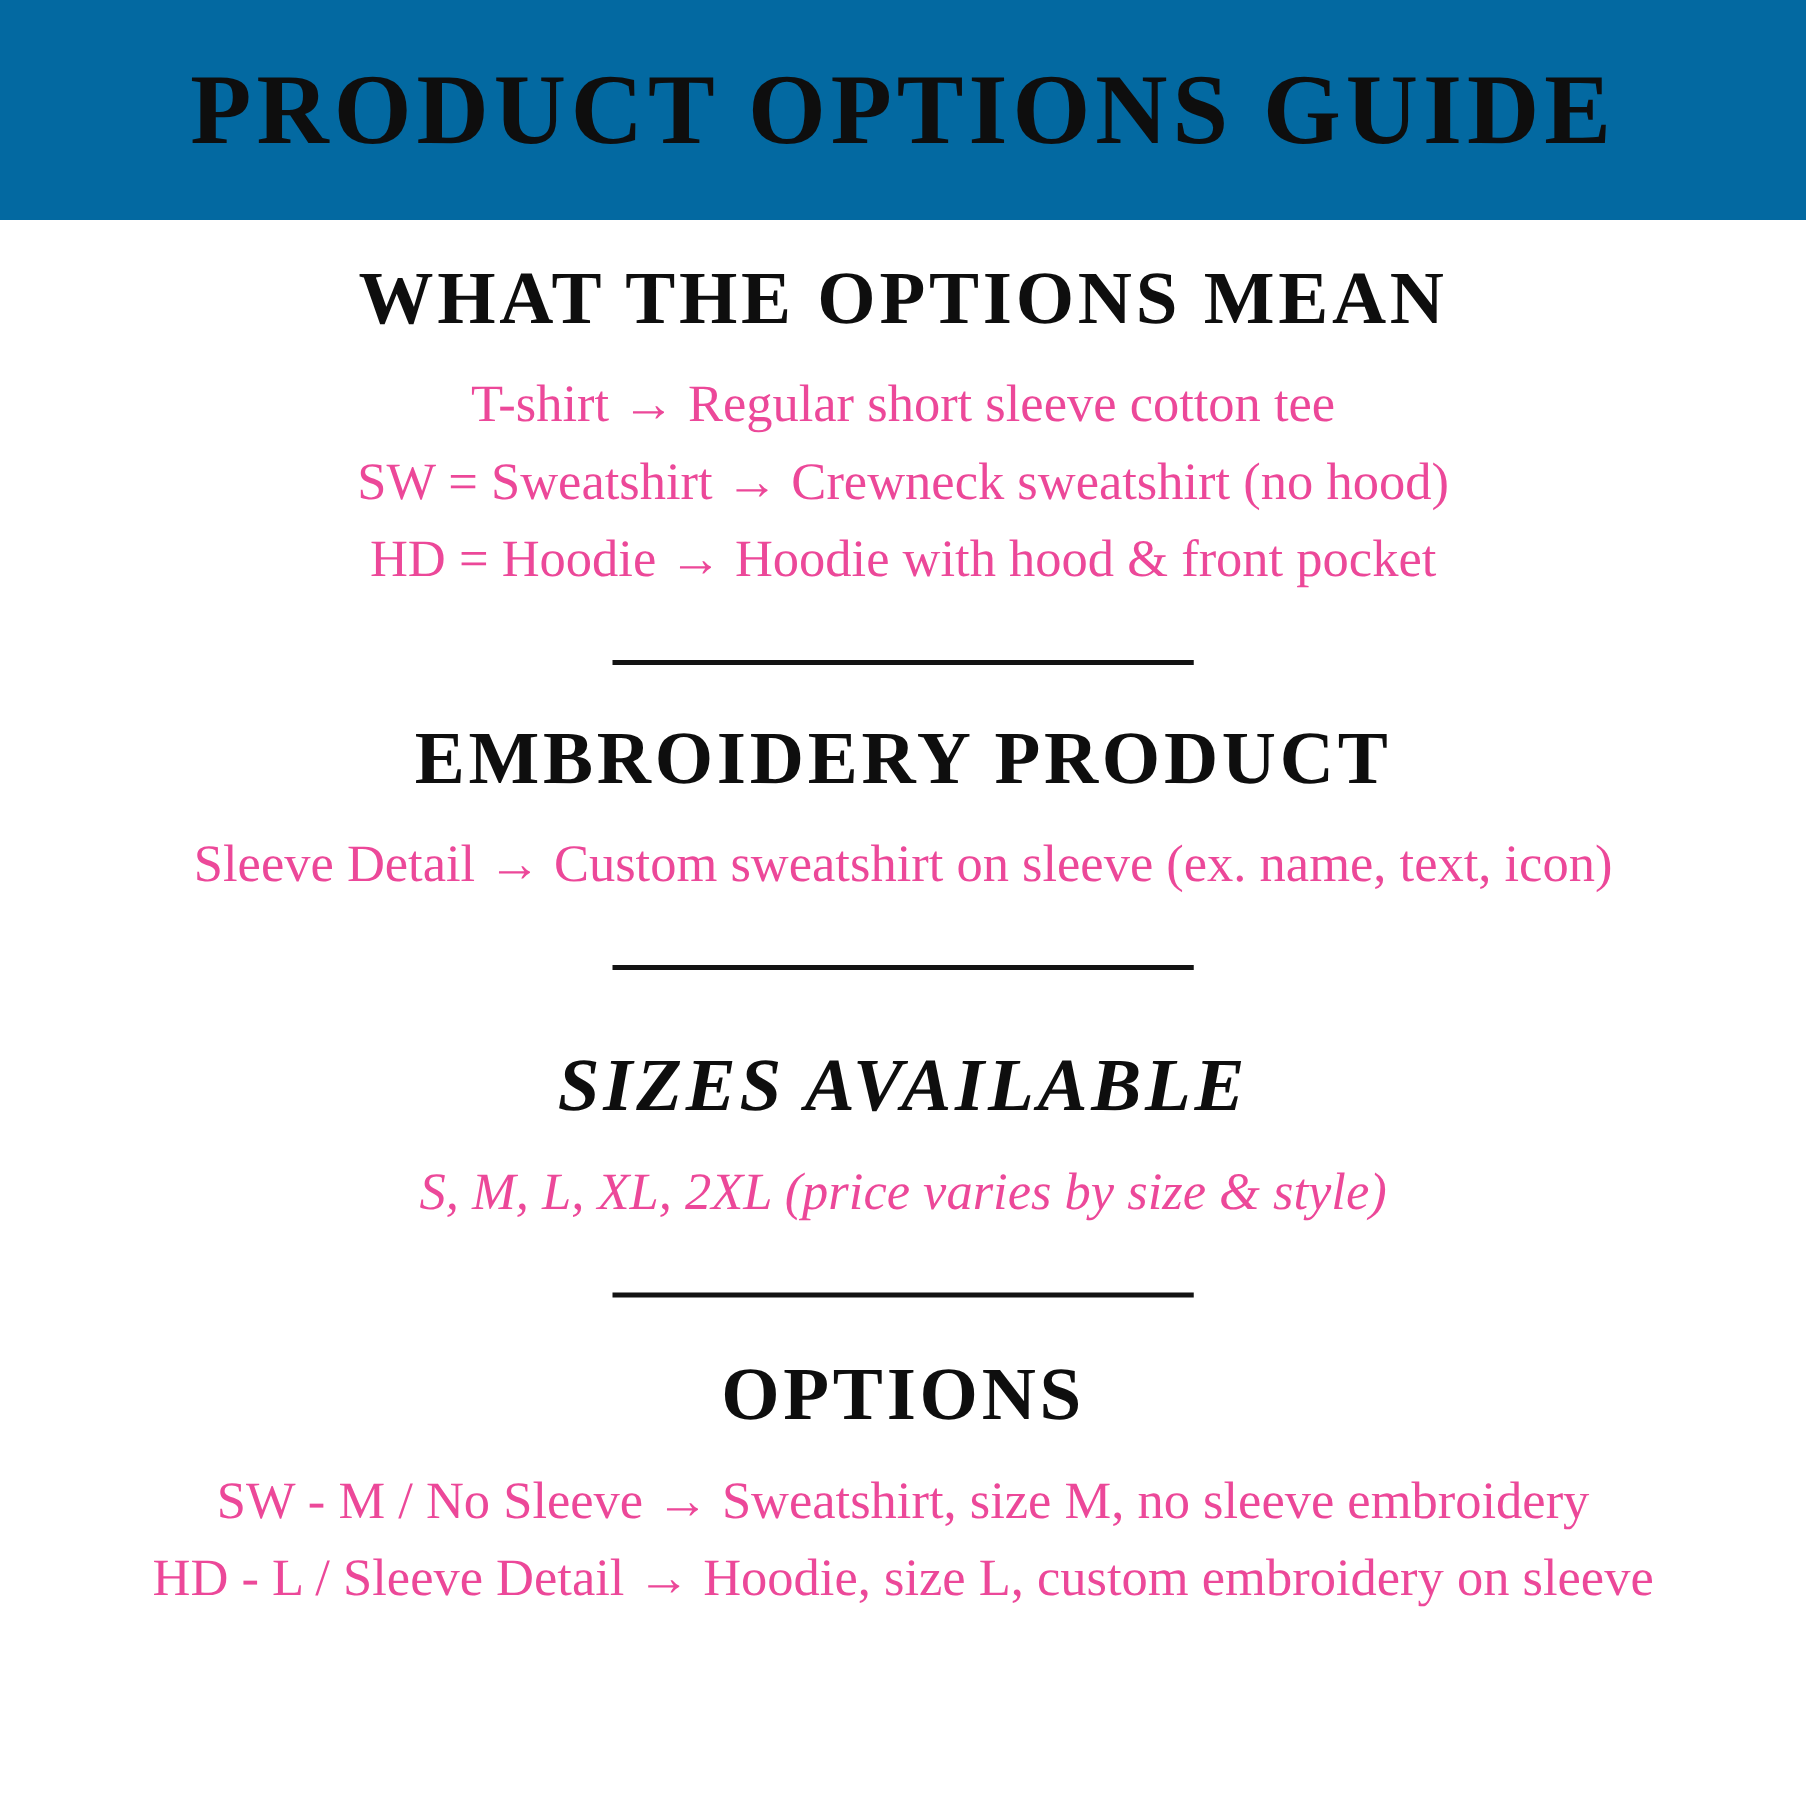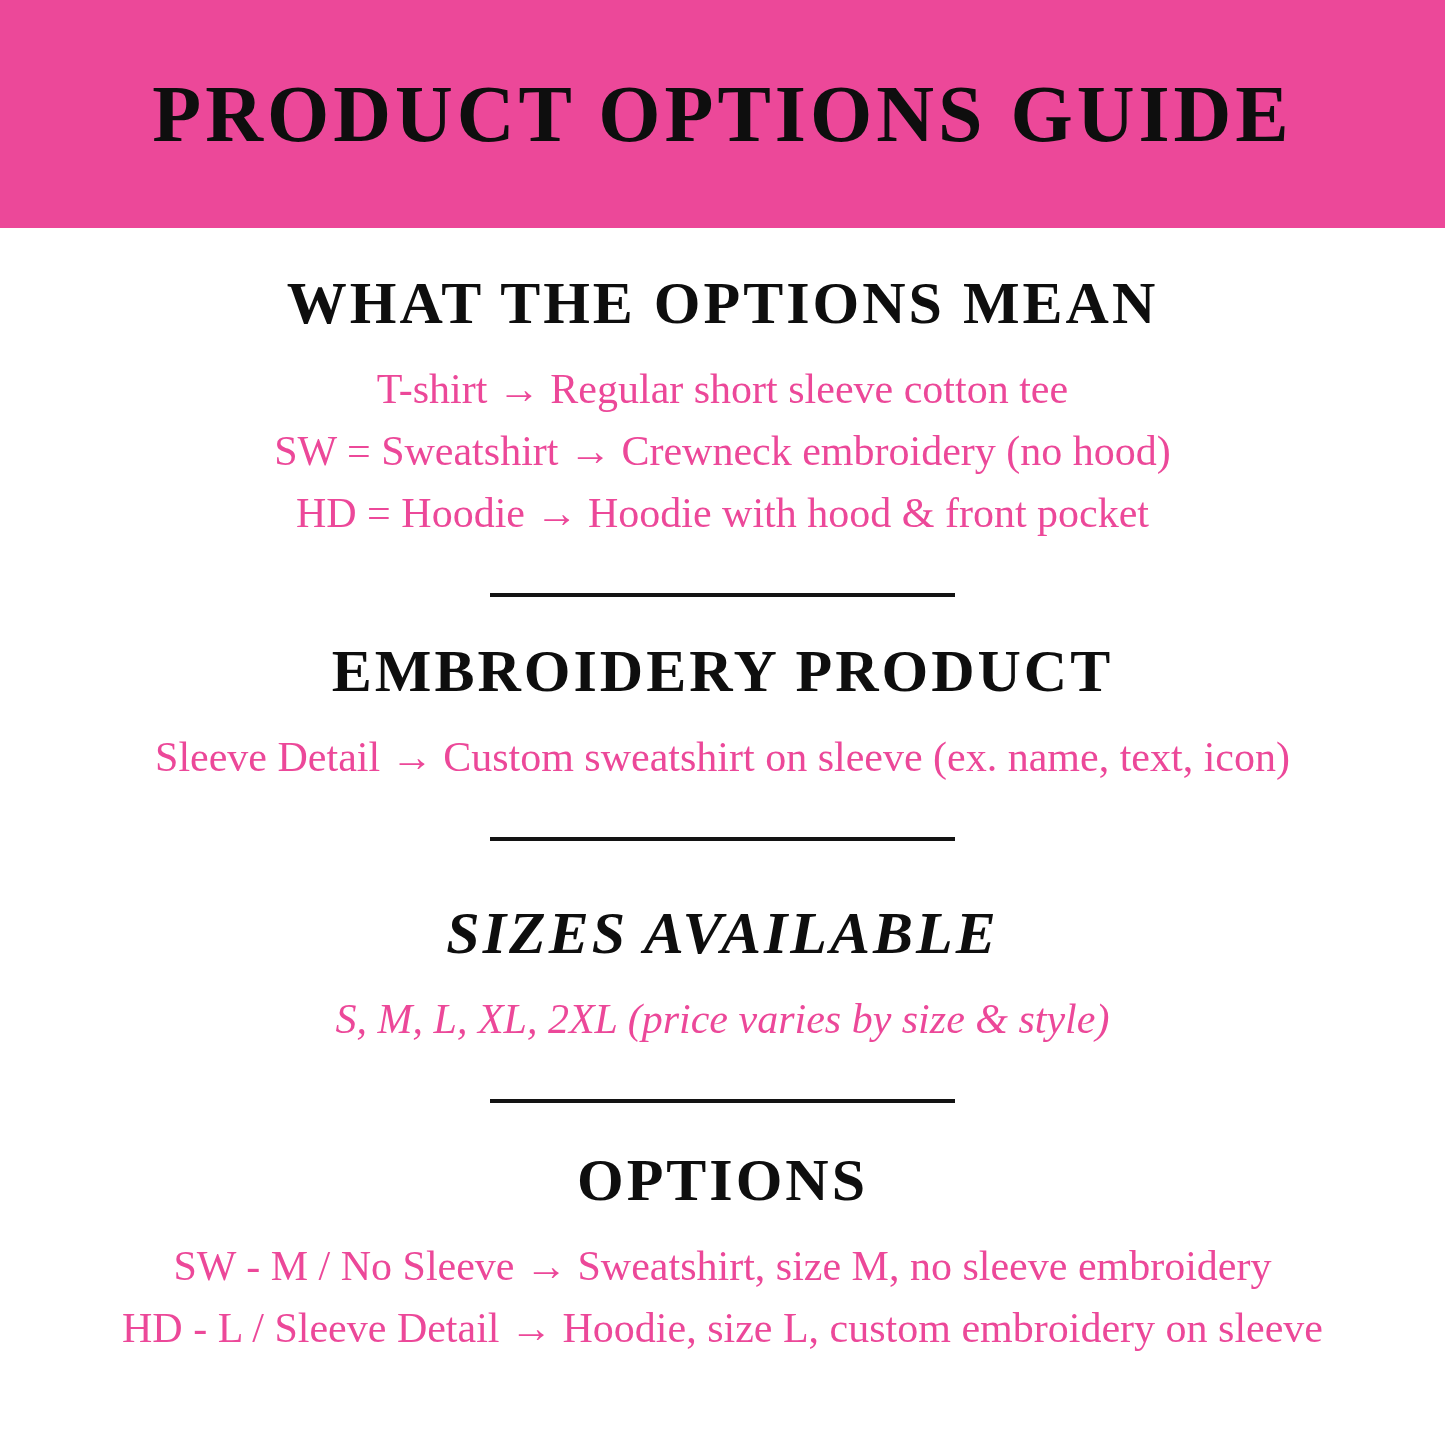--- a/index.html
+++ b/index.html
@@ -7,22 +7,22 @@
     position: relative;
     width: 1445px;
     height: 1445px;
     background: #ffffff;
     overflow: hidden;
     font-family: "Liberation Serif", serif;
     color: #101010;
     text-align: center;
   }
   .banner {
-    height: 228px;
-    background: #ec4899;
+    height: 176px;
+    background: #0369a1;
     display: flex;
     align-items: center;
     justify-content: center;
   }
   .banner h1 {
     margin: 0;
     font-size: 80px;
     font-weight: 700;
     letter-spacing: 4px;
     color: #0e0e0e;
@@ -45,41 +45,41 @@
     color: #ec4899;
     white-space: nowrap;
   }
   .divider {
     display: block;
     width: 465px;
     border: none;
     border-top: 4px solid #131313;
     margin: 49px auto 0 auto;
   }
-  #sec-1 { margin-top: 40px; }
+  #sec-1 { margin-top: 27px; }
   #sec-2 { margin-top: 39px; }
   #sec-3 { margin-top: 57px; font-style: italic; }
   #sec-4 { margin-top: 42px; }
 </style>
 </head>
 <body>
 
 <div class="page">
 
   <header class="banner">
     <h1>PRODUCT OPTIONS GUIDE</h1>
   </header>
 
   <main>
 
     <section id="sec-1">
       <h2>WHAT THE OPTIONS MEAN</h2>
       <div class="lines">
         <p class="line">T-shirt → Regular short sleeve cotton tee</p>
-        <p class="line">SW = Sweatshirt → Crewneck embroidery (no hood)</p>
+        <p class="line">SW = Sweatshirt → Crewneck sweatshirt (no hood)</p>
         <p class="line">HD = Hoodie → Hoodie with hood &amp; front pocket</p>
       </div>
     </section>
 
     <hr class="divider">
 
     <section id="sec-2">
       <h2>EMBROIDERY PRODUCT</h2>
       <div class="lines">
         <p class="line">Sleeve Detail → Custom sweatshirt on sleeve (ex. name, text, icon)</p>

